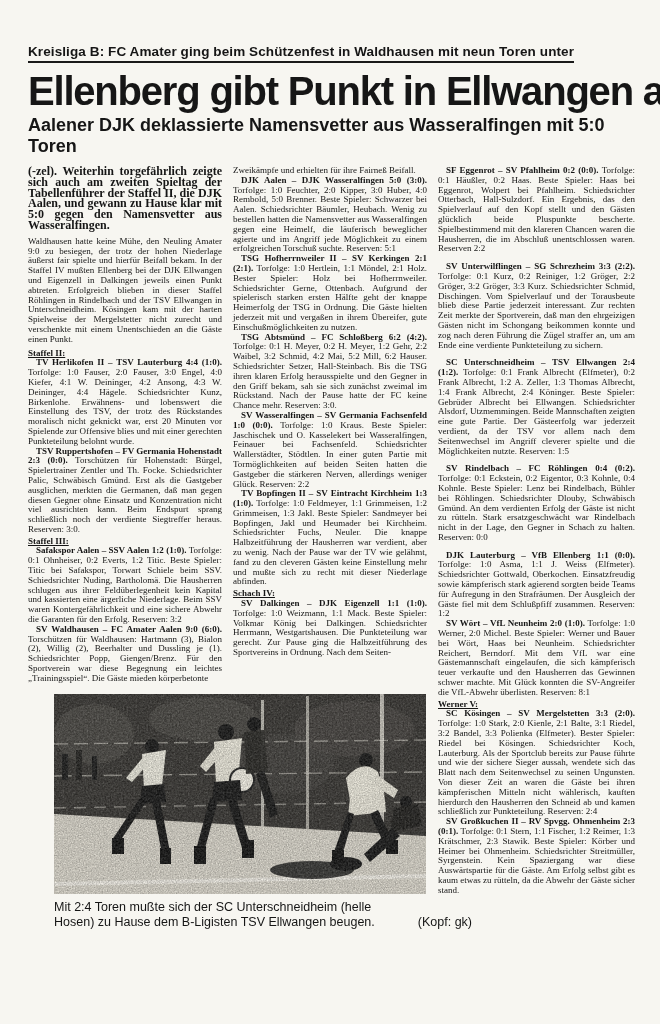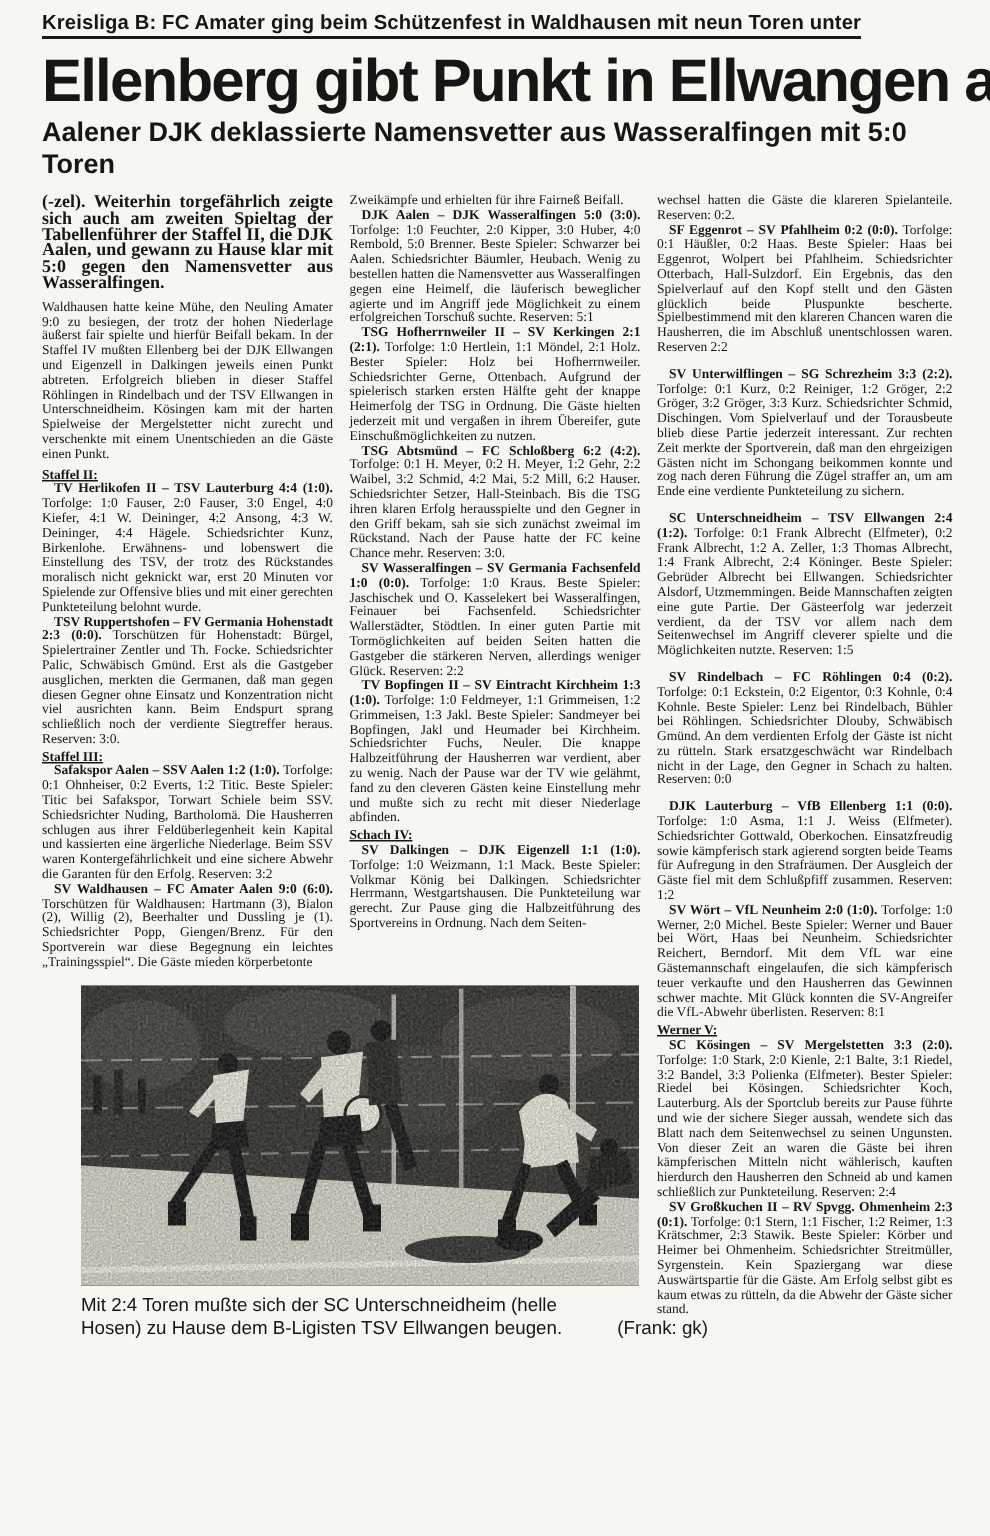--- a/index.html
+++ b/index.html
@@ -1,21 +1,21 @@
 <!DOCTYPE html>
 <html lang="de"><head>
 <meta charset="utf-8">
 <style>
   html,body{margin:0;padding:0;}
   body{
     width:660px;height:1024px;overflow:hidden;
     background:#f7f6f1;color:#161616;
     font-family:"Liberation Serif", serif;
   }
-  .page{padding:6px 39px 0 28px;}
+  .page{padding:6px 39px 0 28px;margin-top:36px;}
   
   .kicker{
     display:inline-block;
     font-family:"Liberation Sans", sans-serif;
     font-weight:700;font-size:13.5px;
     border-bottom:2px solid #1a1a1a;padding-bottom:2px;
     letter-spacing:.1px;
   }
   h1.headline{
     font-family:"Liberation Sans", sans-serif;
@@ -177,27 +177,26 @@
               <polygon points="340,114 364,110 368,132 336,138" fill="#1c1b19"></polygon>
               <path d="M338,134 L310,160 L316,168 L346,142 Z" fill="#131313"></path>
             </g>
 
             <rect x="0" y="0" width="372" height="200" filter="url(#grainw)" opacity="0.22"></rect>
             <rect x="0" y="0" width="372" height="200" filter="url(#grain)" opacity="0.28"></rect>
           </svg>
         </div>
         <div class="caption">
           <span class="cap-text">Mit 2:4 Toren mußte sich der SC Unterschneidheim (helle Hosen) zu Hause dem B-Ligisten TSV Ellwangen beugen.</span>
-          <span class="credit">(Frank: gk)</span>
+          <span class="credit">(Kopf: gk)</span>
         </div>
       </div>
     </div>
 
     <div class="col col3">
-      <p>wechsel hatten die Gäste die klareren Spielanteile. Reserven: 0:2.</p>
       <p class="match"><b class="mt">SF Eggenrot – SV Pfahlheim 0:2 (0:0).</b> <span>Torfolge: 0:1 Häußler, 0:2 Haas. Beste Spieler: Haas bei Eggenrot, Wolpert bei Pfahlheim. Schiedsrichter Otterbach, Hall-Sulzdorf. Ein Ergebnis, das den Spielverlauf auf den Kopf stellt und den Gästen glücklich beide Pluspunkte bescherte. Spielbestimmend mit den klareren Chancen waren die Hausherren, die im Abschluß unentschlossen waren. Reserven 2:2</span></p>
       <p class="match gap"><b class="mt">SV Unterwilflingen – SG Schrezheim 3:3 (2:2).</b> <span>Torfolge: 0:1 Kurz, 0:2 Reiniger, 1:2 Gröger, 2:2 Gröger, 3:2 Gröger, 3:3 Kurz. Schiedsrichter Schmid, Dischingen. Vom Spielverlauf und der Torausbeute blieb diese Partie jederzeit interessant. Zur rechten Zeit merkte der Sportverein, daß man den ehrgeizigen Gästen nicht im Schongang beikommen konnte und zog nach deren Führung die Zügel straffer an, um am Ende eine verdiente Punkteteilung zu sichern.</span></p>
       <p class="match gap"><b class="mt">SC Unterschneidheim – TSV Ellwangen 2:4 (1:2).</b> <span>Torfolge: 0:1 Frank Albrecht (Elfmeter), 0:2 Frank Albrecht, 1:2 A. Zeller, 1:3 Thomas Albrecht, 1:4 Frank Albrecht, 2:4 Köninger. Beste Spieler: Gebrüder Albrecht bei Ellwangen. Schiedsrichter Alsdorf, Utzmemmingen. Beide Mannschaften zeigten eine gute Partie. Der Gästeerfolg war jederzeit verdient, da der TSV vor allem nach dem Seitenwechsel im Angriff cleverer spielte und die Möglichkeiten nutzte. Reserven: 1:5</span></p>
       <p class="match gap"><b class="mt">SV Rindelbach – FC Röhlingen 0:4 (0:2).</b> <span>Torfolge: 0:1 Eckstein, 0:2 Eigentor, 0:3 Kohnle, 0:4 Kohnle. Beste Spieler: Lenz bei Rindelbach, Bühler bei Röhlingen. Schiedsrichter Dlouby, Schwäbisch Gmünd. An dem verdienten Erfolg der Gäste ist nicht zu rütteln. Stark ersatzgeschwächt war Rindelbach nicht in der Lage, den Gegner in Schach zu halten. Reserven: 0:0</span></p>
       <p class="match gap"><b class="mt">DJK Lauterburg – VfB Ellenberg 1:1 (0:0).</b> <span>Torfolge: 1:0 Asma, 1:1 J. Weiss (Elfmeter). Schiedsrichter Gottwald, Oberkochen. Einsatzfreudig sowie kämpferisch stark agierend sorgten beide Teams für Aufregung in den Strafräumen. Der Ausgleich der Gäste fiel mit dem Schlußpfiff zusammen. Reserven: 1:2</span></p>
       <p class="match"><b class="mt">SV Wört – VfL Neunheim 2:0 (1:0).</b> <span>Torfolge: 1:0 Werner, 2:0 Michel. Beste Spieler: Werner und Bauer bei Wört, Haas bei Neunheim. Schiedsrichter Reichert, Berndorf. Mit dem VfL war eine Gästemannschaft eingelaufen, die sich kämpferisch teuer verkaufte und den Hausherren das Gewinnen schwer machte. Mit Glück konnten die SV-Angreifer die VfL-Abwehr überlisten. Reserven: 8:1</span></p>
       <p class="sec">Werner V:</p>
       <p class="match"><b class="mt">SC Kösingen – SV Mergelstetten 3:3 (2:0).</b> <span>Torfolge: 1:0 Stark, 2:0 Kienle, 2:1 Balte, 3:1 Riedel, 3:2 Bandel, 3:3 Polienka (Elfmeter). Bester Spieler: Riedel bei Kösingen. Schiedsrichter Koch, Lauterburg. Als der Sportclub bereits zur Pause führte und wie der sichere Sieger aussah, wendete sich das Blatt nach dem Seitenwechsel zu seinen Ungunsten. Von dieser Zeit an waren die Gäste bei ihren kämpferischen Mitteln nicht wählerisch, kauften hierdurch den Hausherren den Schneid ab und kamen schließlich zur Punkteteilung. Reserven: 2:4</span></p>
       <p class="match"><b class="mt">SV Großkuchen II – RV Spvgg. Ohmenheim 2:3 (0:1).</b> <span>Torfolge: 0:1 Stern, 1:1 Fischer, 1:2 Reimer, 1:3 Krätschmer, 2:3 Stawik. Beste Spieler: Körber und Heimer bei Ohmenheim. Schiedsrichter Streitmüller, Syrgenstein. Kein Spaziergang war diese Auswärtspartie für die Gäste. Am Erfolg selbst gibt es kaum etwas zu rütteln, da die Abwehr der Gäste sicher stand.</span></p>
     </div>

